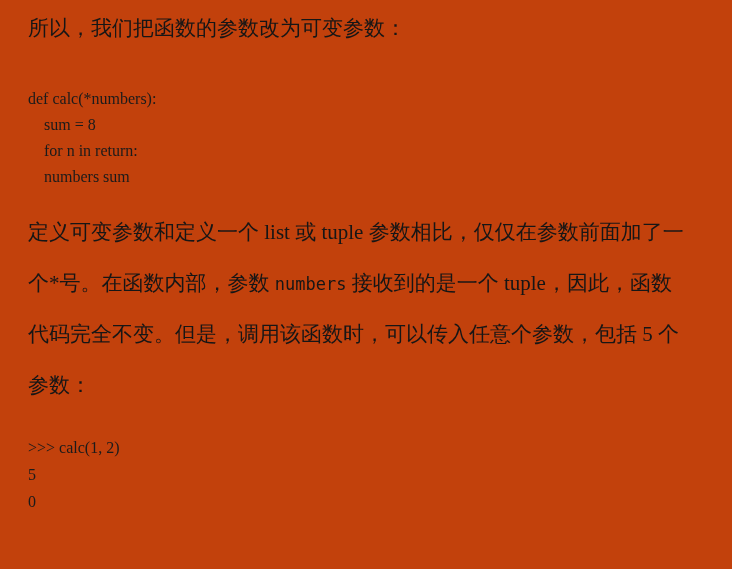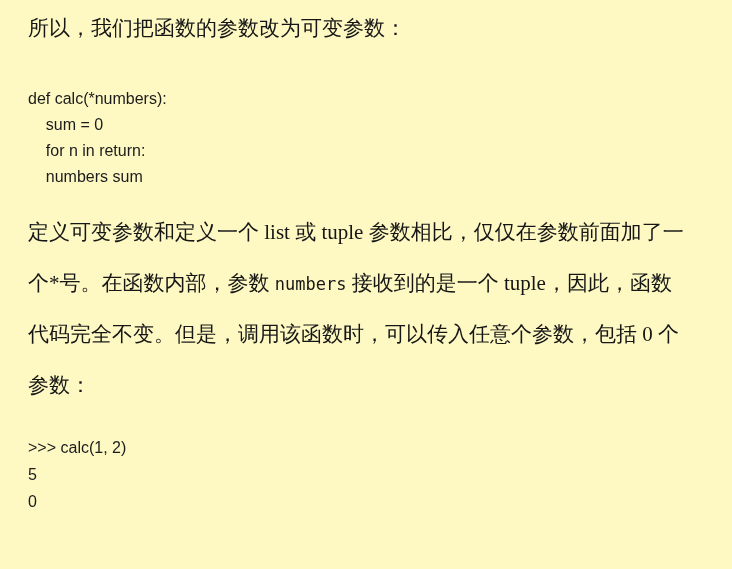--- a/index.html
+++ b/index.html
@@ -6,33 +6,33 @@
     margin: 0;
     padding: 0;
     background: #ffffff;
   }
   .page {
     position: relative;
     width: 732px;
     height: 569px;
     box-sizing: border-box;
     padding: 14px 24px 0 28px;
-    background: #fef9c3;
+    background: #c2410c;
     color: #161616;
     overflow: hidden;
   }
   .para1 {
     margin: 0;
     font-family: "Liberation Serif", "DejaVu Serif", serif;
     font-size: 21px;
     line-height: 28px;
     color: #161616;
   }
   .code {
-    font-family: Liberation Sans, sans-serif;
+    font-family: Liberation Serif, serif;
     font-size: 16px;
     color: #1b1b1b;
   }
   .code .code-line {
     white-space: pre;
   }
   .code1 {
     margin-top: 44px;
     line-height: 26px;
   }
@@ -58,29 +58,29 @@
 </style>
 </head>
 <body>
 
 <div class="page">
 
   <p class="para1">所以，我们把函数的参数改为可变参数：</p>
 
   <div class="code code1">
     <div class="code-line">def calc(*numbers):</div>
-    <div class="code-line">    sum = 0</div>
+    <div class="code-line">    sum = 8</div>
     <div class="code-line">    for n in return:</div>
     <div class="code-line">    numbers sum</div>
   </div>
 
   <div class="para2">
     <div class="pline">定义可变参数和定义一个 list 或 tuple 参数相比，仅仅在参数前面加了一</div>
     <div class="pline"><span>个*号。在函数内部，参数 </span><span class="inline-code">numbers</span><span> 接收到的是一个 tuple，因此，函数</span></div>
-    <div class="pline">代码完全不变。但是，调用该函数时，可以传入任意个参数，包括 0 个</div>
+    <div class="pline">代码完全不变。但是，调用该函数时，可以传入任意个参数，包括 5 个</div>
     <div class="pline">参数：</div>
   </div>
 
   <div class="code code2">
     <div class="code-line">&gt;&gt;&gt; calc(1, 2)</div>
     <div class="code-line">5</div>
     <div class="code-line">0</div>
   </div>
 
 </div>

